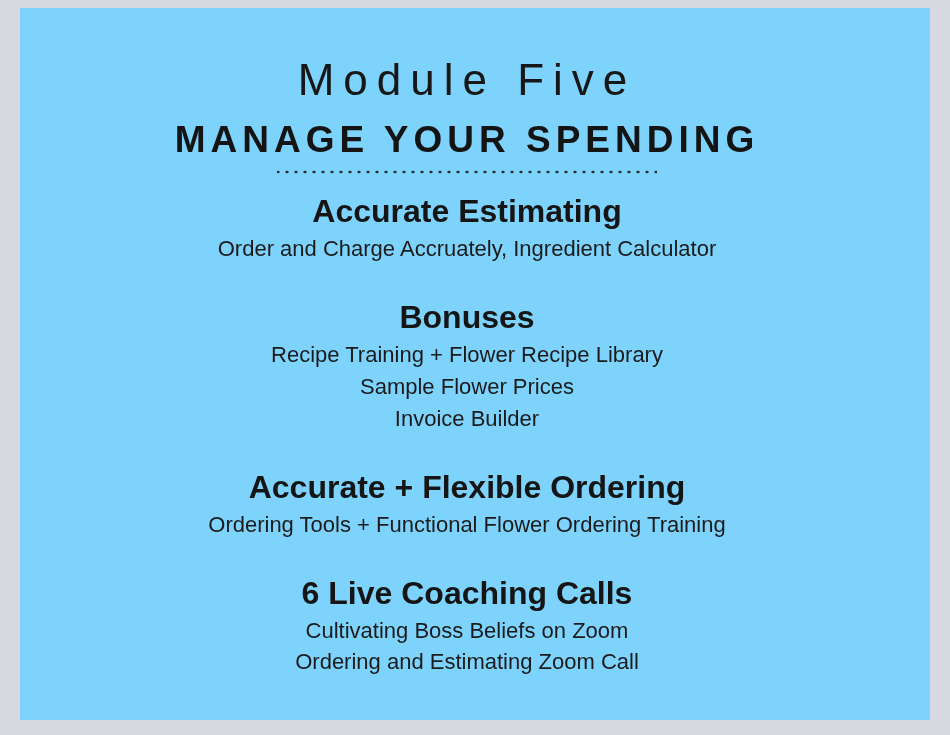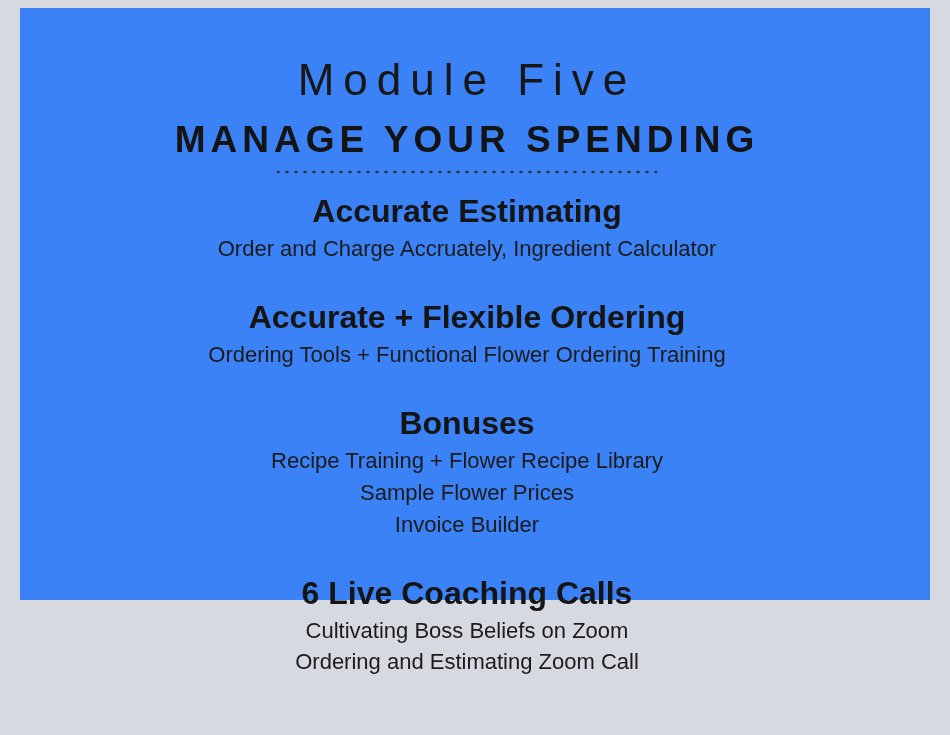--- a/index.html
+++ b/index.html
@@ -11,22 +11,22 @@
     height: 735px;
     background: #d7d9e0;
     font-family: "Liberation Sans", sans-serif;
     overflow: hidden;
   }
   .slide {
     position: absolute;
     left: 20px;
     top: 8px;
     width: 910px;
-    height: 592px;
-    background: #3b82f6;
+    height: 712px;
+    background: #7dd3fc;
     box-sizing: border-box;
     padding: 40px 76px 0 60px;
     text-align: center;
     color: #1d1d1d;
   }
   .module-title {
     font-family: "Liberation Sans", sans-serif;
     font-size: 44px;
     font-weight: 400;
     letter-spacing: 9px;
@@ -83,29 +83,29 @@
   <div class="main-title">MANAGE YOUR SPENDING</div>
 
   <div class="dots"></div>
 
   <div class="section">
     <div class="section-heading">Accurate Estimating</div>
     <div class="section-line">Order and Charge Accruately, Ingredient Calculator</div>
   </div>
 
   <div class="section gap">
-    <div class="section-heading">Accurate + Flexible Ordering</div>
-    <div class="section-line">Ordering Tools + Functional Flower Ordering Training</div>
-  </div>
-
-  <div class="section gap">
     <div class="section-heading">Bonuses</div>
     <div class="section-line">Recipe Training + Flower Recipe Library</div>
     <div class="section-line">Sample Flower Prices</div>
     <div class="section-line">Invoice Builder</div>
+  </div>
+
+  <div class="section gap">
+    <div class="section-heading">Accurate + Flexible Ordering</div>
+    <div class="section-line">Ordering Tools + Functional Flower Ordering Training</div>
   </div>
 
   <div class="section gap">
     <div class="section-heading">6 Live Coaching Calls</div>
     <div class="section-line">Cultivating Boss Beliefs on Zoom</div>
     <div class="section-line">Ordering and Estimating Zoom Call</div>
   </div>
 
 </div>
 

